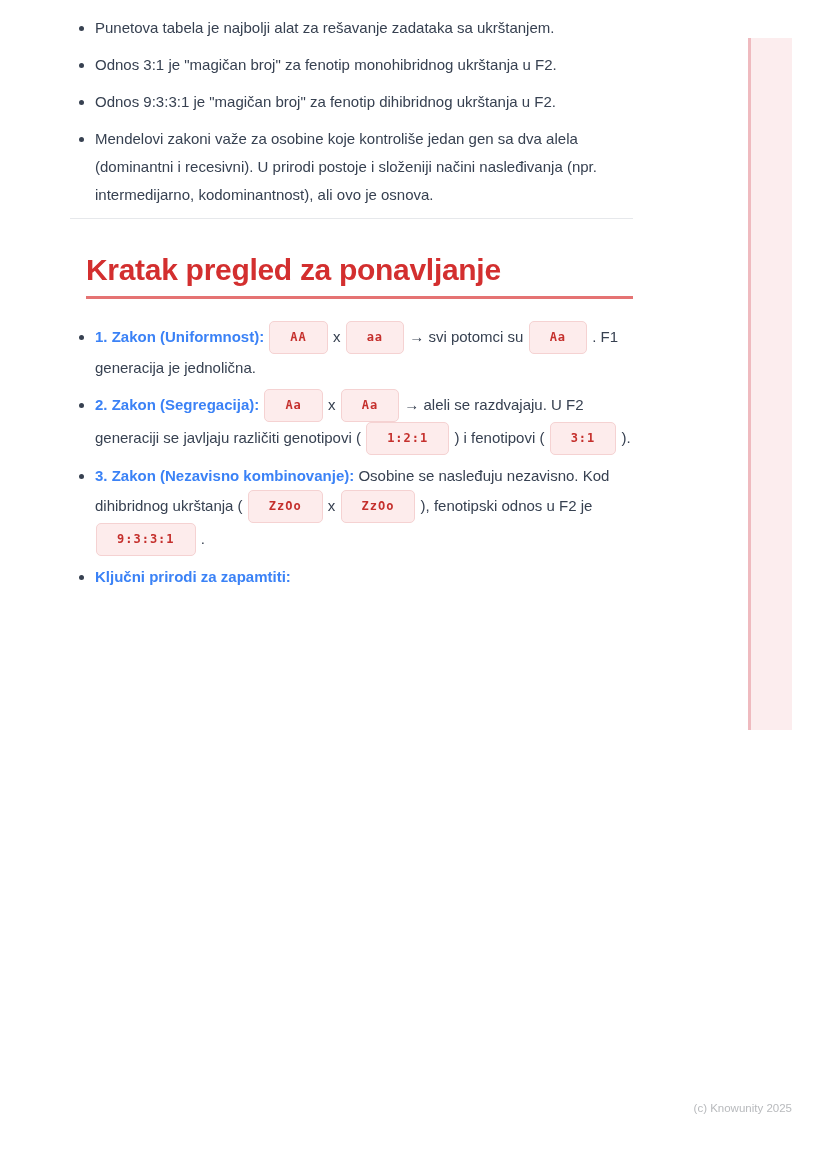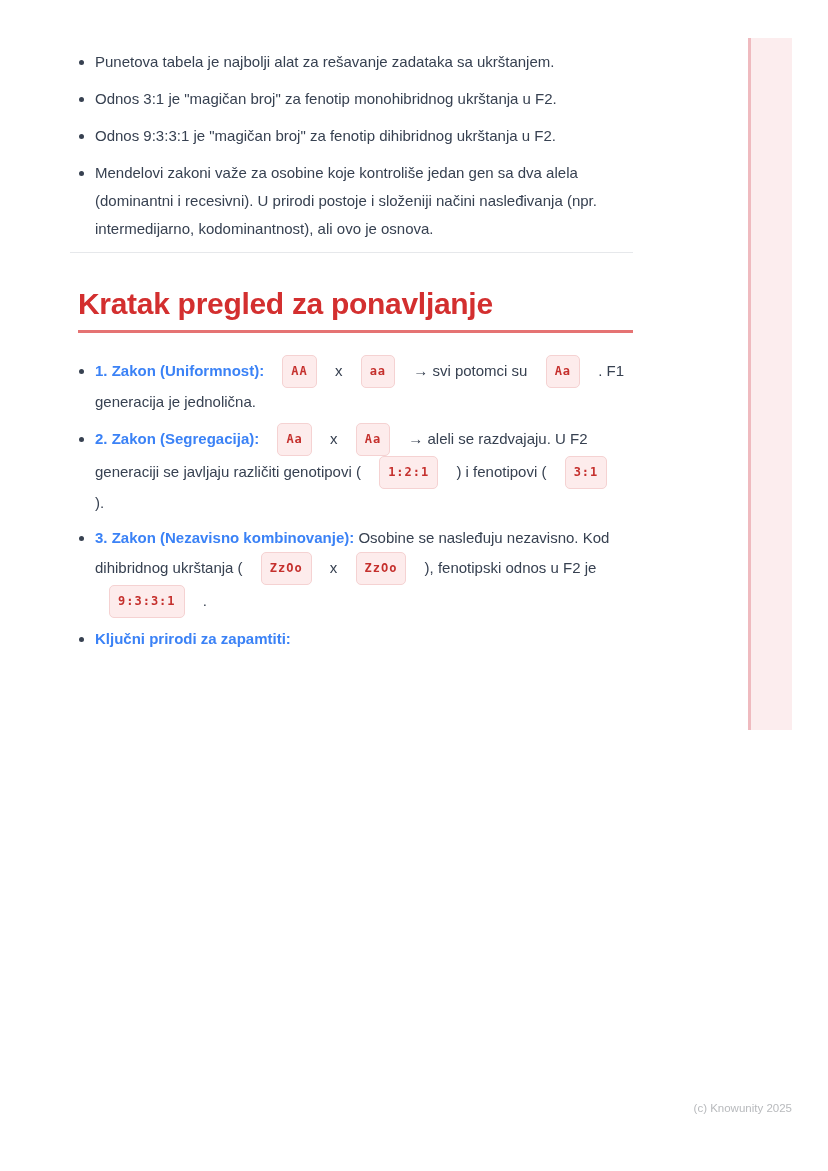--- a/index.html
+++ b/index.html
@@ -1,46 +1,46 @@
 <!DOCTYPE html>
 <html><head>
 <meta charset="utf-8">
 <style>
   html,body { margin:0; padding:0; }
   body {
     width:828px; height:1171px; position:relative; overflow:hidden;
     background:#ffffff; color:#374151;
     font-family:"Liberation Sans","DejaVu Sans",sans-serif;
   }
-  .content { position:absolute; left:70px; top:48px; width:563px; }
+  .content { position:absolute; left:70px; top:14px; width:563px; }
 
   ul.notes { list-style:disc; margin:0; padding-left:25px; font-size:15px; line-height:28px; }
   ul.notes > li { margin-bottom:9px; }
 
   hr.divider { border:none; border-top:1px solid #e6e8eb; margin:0; }
 
   h1.section-title {
     color:#d32f2f; font-size:30px; font-weight:700; letter-spacing:-0.3px;
-    margin:34px 0 0 8px; padding-bottom:9px; border-bottom:3px solid #e57373;
+    margin:34px 0 0 16px; padding-bottom:9px; border-bottom:3px solid #e57373;
   }
 
   ul.review { list-style:disc; margin:22px 0 0 0; padding-left:25px; font-size:15px; line-height:28px; }
   ul.review > li { margin-bottom:7px; }
 
   ul.sub { list-style:circle; margin:4px 0 0 0; padding-left:27px; }
   ul.sub > li { margin-bottom:5px; }
 
   .seg-bold { font-weight:700; color:#3b82f6; }
   .seg-italic { font-style:italic; }
   .seg-badge {
-    display:inline-block; vertical-align:1px; margin:0 14px;
+    display:inline-block; vertical-align:1px; margin:0 1px;
     font-family:"DejaVu Sans Mono","Liberation Mono",monospace;
     font-size:12px; font-weight:700; letter-spacing:1px;
     color:#c5302d; background:#fdecec; border:1px solid #f5d2d2;
-    border-radius:5px; padding:1px 8px 2px;text-align:center;
+    border-radius:5px; padding:1px 20px 2px;text-align:center;
   }
 
   .pink-bar {
     position:absolute; left:748px; top:38px; width:44px; height:692px;
     background:#fcedee; border-left:3px solid #efbabf; box-sizing:border-box;
   }
   .footer {
     position:absolute; top:1102px; right:36px;
     font-size:11.5px; color:#b8babd;
   }

